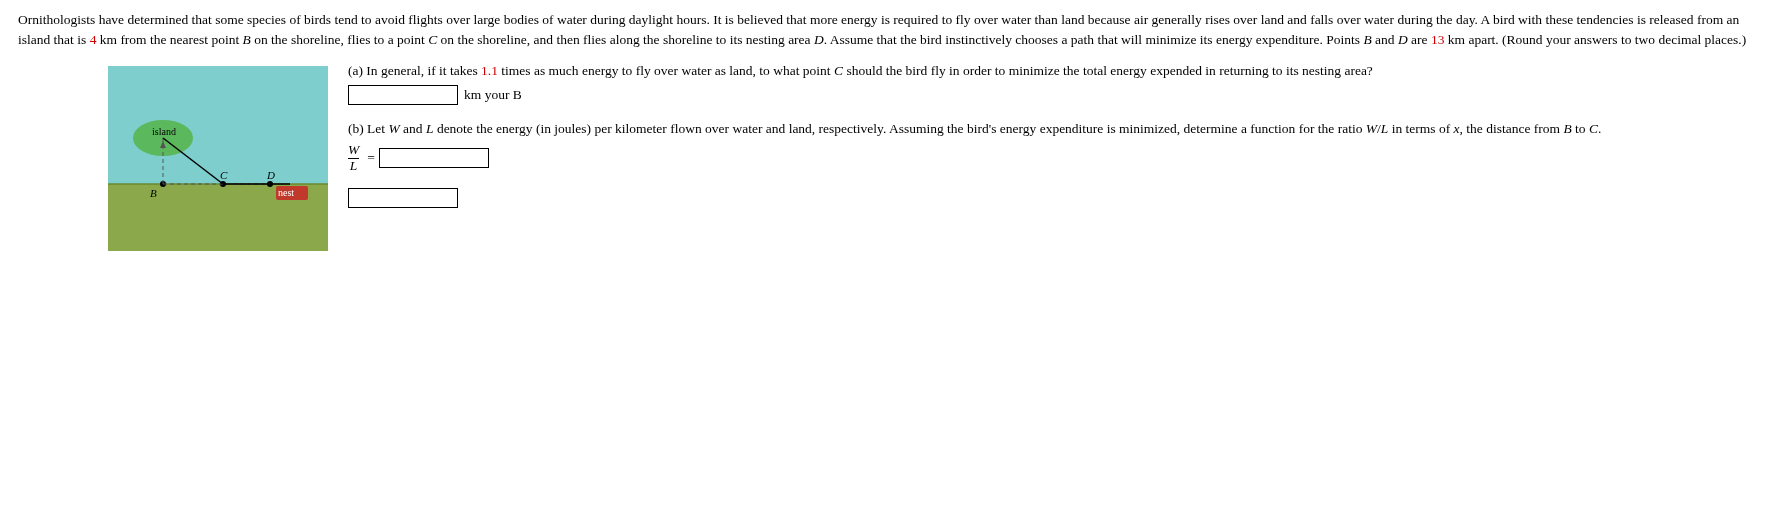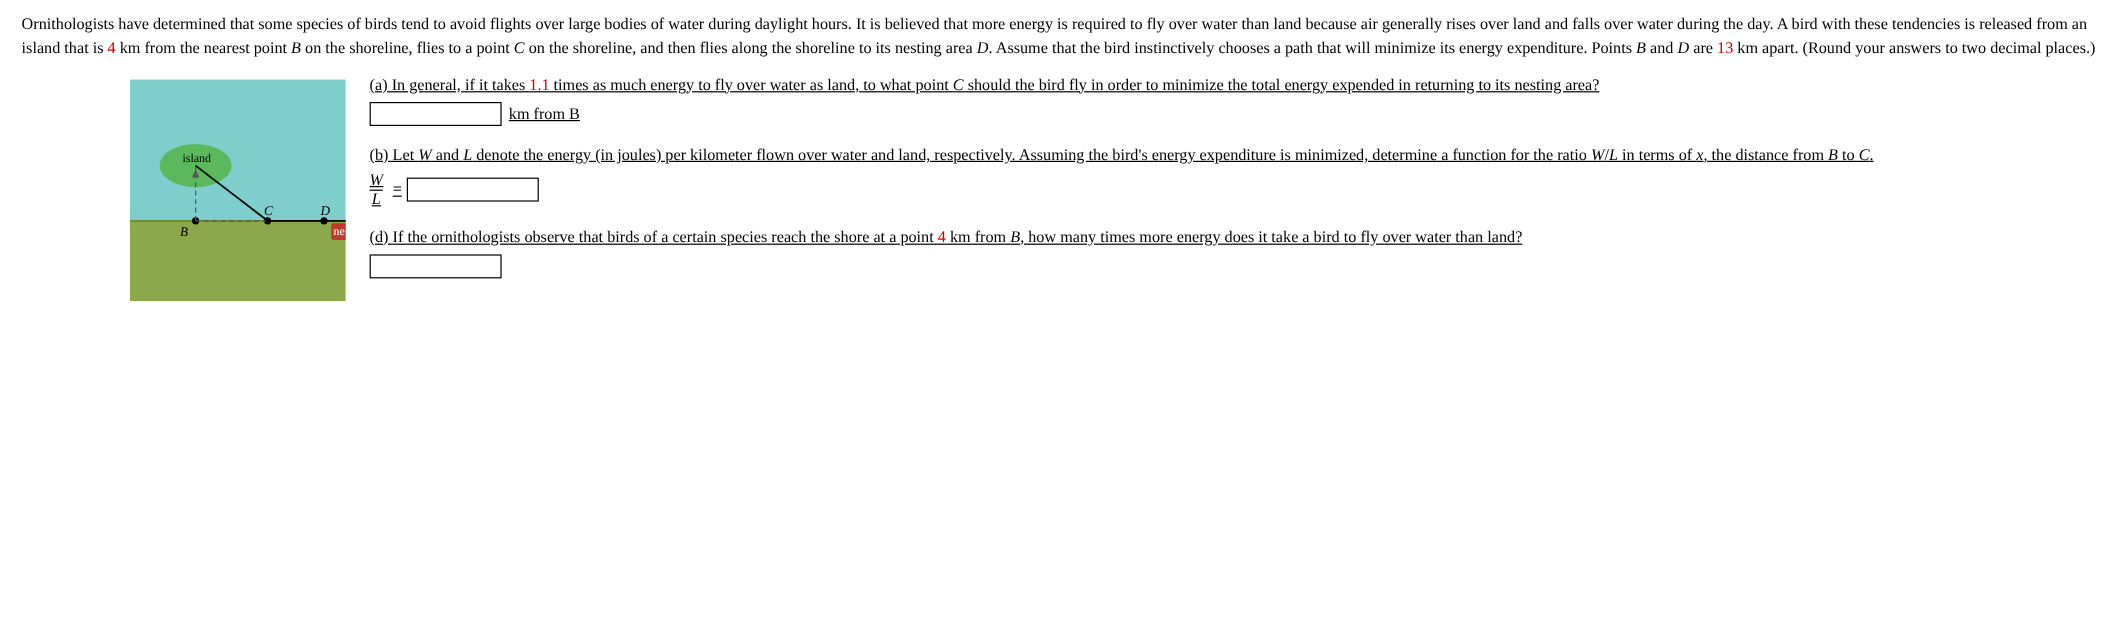--- a/index.html
+++ b/index.html
@@ -19,29 +19,28 @@
     .content-area {
       display: flex;
       gap: 20px;
     }
     .diagram-container {
       flex-shrink: 0;
       margin-left: 90px;
       margin-top: 5px;
     }
     .diagram {
-      width: 180px;
+      width: 220px;
       height: 185px;
       position: relative;
       overflow: hidden;
     }
     .questions-area {
       flex: 1;
       padding-top: 0;
-      text-decoration: underline;
     }
     .question-block {
       margin-bottom: 14px;
     }
     .question-text {
       line-height: 1.5;
       margin-bottom: 4px;
     }
     .input-row {
       display: flex;
@@ -136,42 +135,39 @@
   </div>
 
   <div class="questions-area">
 
     <div class="question-block">
       <div class="question-text">
         (a) In general, if it takes <span class="highlight-red">1.1</span> times as much energy to fly over water as land, to what point <em class="italic">C</em> should the bird fly in order to minimize the total energy expended in returning to its nesting area?
       </div>
       <div class="input-row">
         <input type="text" placeholder="" style="">
-        <span>km from B</span>
+        <span>km your B</span>
       </div>
     </div>
 
     <div class="question-block">
       <div class="question-text">
         (b) Let <em class="italic">W</em> and <em class="italic">L</em> denote the energy (in joules) per kilometer flown over water and land, respectively. Assuming the bird's energy expenditure is minimized, determine a function for the ratio <em class="italic">W</em>/<em class="italic">L</em> in terms of <em class="italic">x</em>, the distance from <em class="italic">B</em> to <em class="italic">C</em>.
       </div>
       <div class="fraction-eq">
         <div class="fraction">
           <span class="numerator">W</span>
           <div class="fraction-line"></div>
           <span class="denominator">L</span>
         </div>
         <span>=</span>
         <input type="text" placeholder="" style="">
       </div>
     </div>
 
 
     <div class="question-block">
-      <div class="question-text">
-        (d) If the ornithologists observe that birds of a certain species reach the shore at a point <span class="highlight-red">4</span> km from <em class="italic">B</em>, how many times more energy does it take a bird to fly over water than land?
-      </div>
       <div class="input-row">
         <input type="text" placeholder="" style="">
       </div>
     </div>
   </div>
 </div>
 
 </body></html>

